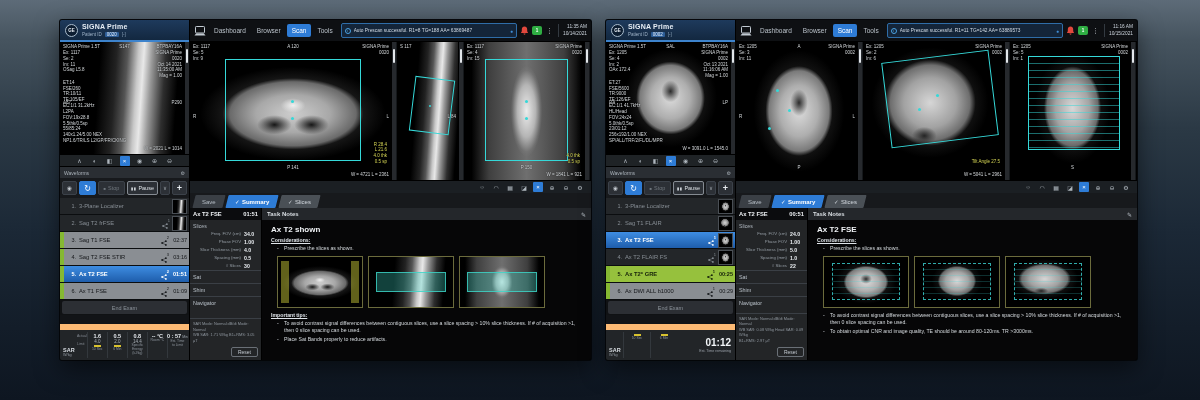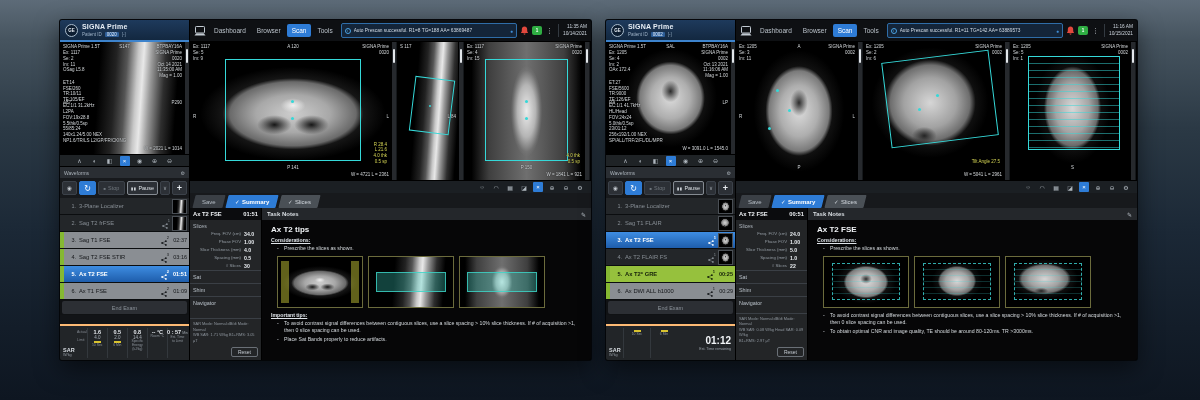--- a/index.html
+++ b/index.html
@@ -77,21 +77,21 @@
   .link-wrap{position:relative;width:8px;height:11px;margin-left:2px;flex:none}
   .link-svg{position:absolute;left:0;bottom:0;width:6px;height:6px}
   .link-count{position:absolute;top:0;right:0;font-size:4px}
   .proto-time{font-size:5.5px;margin-left:2px;min-width:16px;text-align:right;flex:none}
   .proto-thumb{width:15px;height:15px;margin-left:2px;border:1px solid #4a4f55;background:#000;flex:none;position:relative;overflow:hidden}
   .end-exam{height:13px;margin:1px 2px;background:#2c2f34;border-radius:2px;display:flex;align-items:center;
     justify-content:center;font-size:5.5px;color:#8d949c;flex:none}
   .col-filler{flex:1;background:#121417}
 
   
-  .sar-bar{height:36px;background:#222528;border-top:2px solid #fdba74;display:flex;align-items:stretch;padding:2px 2px;flex:none}
+  .sar-bar{height:36px;background:#222528;border-top:6px solid #fdba74;display:flex;align-items:stretch;padding:2px 2px;flex:none}
   .sar-unit{width:15px;display:flex;flex-direction:column;align-items:flex-start;justify-content:flex-end;padding:1px;flex:none}
   .sar-unit-top{font-size:5.5px;font-weight:bold;color:#d8dde2}
   .sar-unit-bottom{font-size:3.8px;color:#8f969e}
   .sar-rows{display:flex;flex-direction:column;gap:4px;padding-top:3px}
   .sar-rowlabel{font-size:3.5px;color:#80878f;line-height:1}
   .sar-cols{flex:1;display:flex;min-width:0}
   .sar-col{flex:1;max-width:27px;display:flex;flex-direction:column;align-items:center;border-left:1px solid #33383d;padding:1px 1px 0;min-width:0}
   .sar-top{font-size:5.5px;font-weight:bold;color:#e6eaee;line-height:1.1;white-space:nowrap}
   .sar-unit-suffix{font-size:3.5px;color:#9aa1a8;margin-left:1px;font-weight:normal}
   .sar-bottom{font-size:4.5px;color:#a9b0b7;line-height:1.2}
@@ -600,21 +600,21 @@
             <button class="reset-btn">Reset</button>
           </div>
         </div>
 
         <div class="task-notes">
           <div class="tn-header">
             <span>Task Notes</span>
             <span class="pencil">✎</span>
           </div>
           <div class="tn-body">
-            <div class="tn-title">Ax T2 tips</div>
+            <div class="tn-title">Ax T2 shown</div>
             <div class="tn-sub">Considerations:</div>
             <div>
               <div class="tn-bullet">Prescribe the slices as shown.</div>
             </div>
             <div class="tn-images">
               <div class="tn-img">
                 <div class="mri bg-abdomen-ax"></div>
                 <div class="tn-ov ov-satbands"></div>
               </div>
 

